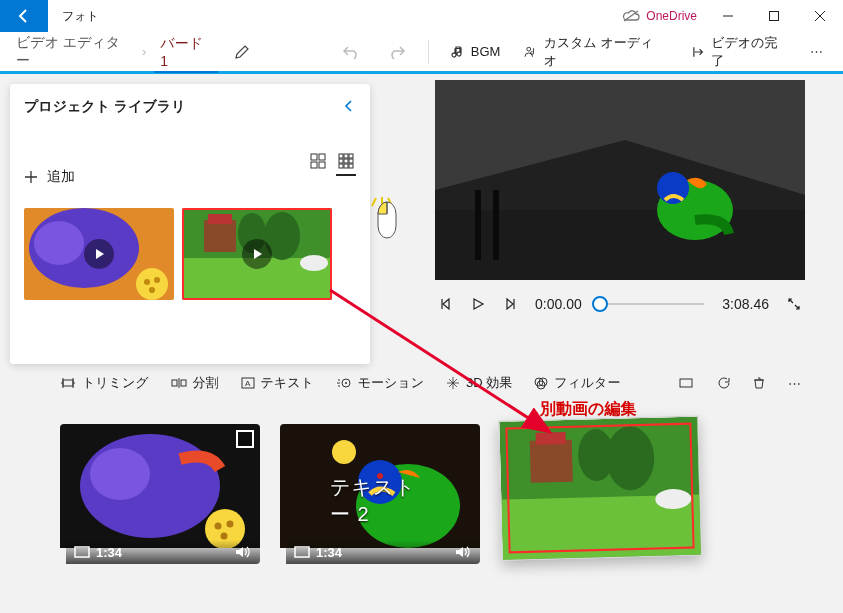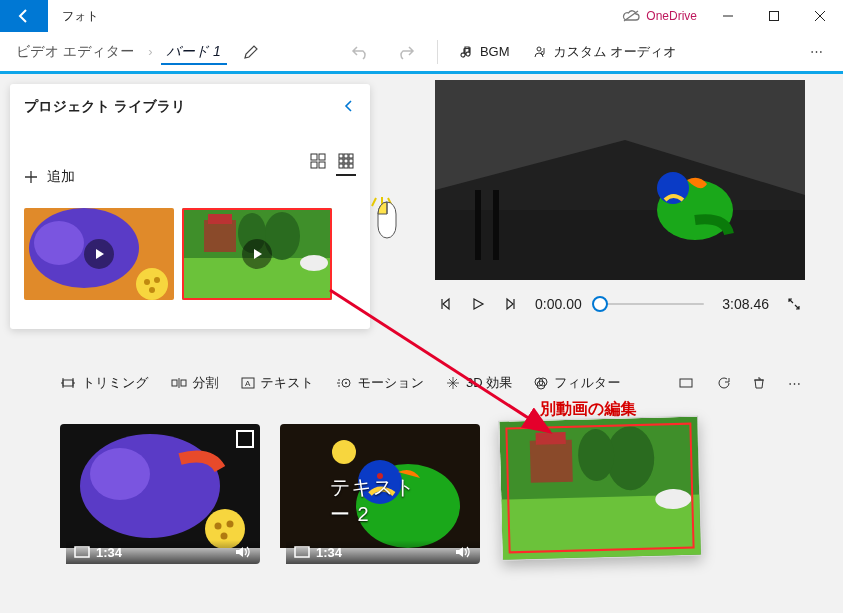--- a/index.html
+++ b/index.html
@@ -41,33 +41,33 @@
     height: 42px;
     background:#fff;
     display:flex;
     align-items:center;
     padding: 0 10px;
     gap: 8px;
     border-bottom:3px solid #0ea5e9;
   }
   .crumb { color:#555; font-size:14px; padding:4px 6px; }
   .sep { color:#bbb; }
-  .crumb.active { color:#0f172a; border-bottom:2px solid #0078d4; padding-bottom:2px;font-style:italic;}
+  .crumb.active { color:#7f1d1d; border-bottom:2px solid #0078d4; padding-bottom:2px;}
   .flat-btn { padding:4px 8px; display:flex; align-items:center; gap:6px; color:#222; font-size:13px; }
   .ghost-icon { color:#888; }
   .vert-sep { width:1px; height:24px; background:#ddd; margin:0 6px; }
   .more { letter-spacing:2px; }
 
   
   .main { position:relative; height: calc(613px - 32px - 42px); }
 
   
   .library {
     position:absolute; left:10px; top:10px;
-    width: 360px; height: 245px;
+    width: 360px; height: 280px;
     background:#fff;
     border-radius:3px;
     box-shadow: 0 2px 8px rgba(0,0,0,.15);
     padding: 14px 14px 0 14px;
   }
   .lib-head { display:flex; align-items:center; justify-content:space-between; }
   .lib-title { font-size:14px; font-weight:600; }
   .lib-back svg { stroke:#0078d4; }
   .lib-toolbar { display:flex; align-items:center; justify-content:space-between; margin-top:24px; }
   .add-btn { display:flex; align-items:center; gap:9px; font-size:14px;margin-top:28px; }
@@ -261,20 +261,26 @@
     <span>BGM</span>
   </span>
   <span class="flat-btn">
     <svg width="14" height="14" viewBox="0 0 14 14">
         <circle cx="5" cy="4" r="2" fill="none" stroke="#333"></circle>
         <path d="M1 12a4 4 0 0 1 8 0 M10 3v5a1.5 1.5 0 1 1-1-1.3" fill="none" stroke="#333"></path>
       </svg>
     <span>カスタム オーディオ</span>
   </span>
   <div style="flex:1"></div>
+  <span class="flat-btn">
+    <svg width="14" height="14" viewBox="0 0 14 14">
+        <path d="M3 7h8m-3-3 3 3-3 3M2 2v10" fill="none" stroke="#333" stroke-width="1.3"></path>
+      </svg>
+    <span>ビデオの完了</span>
+  </span>
   <span class="flat-btn more">⋯</span>
 </div>
 
 <div class="main">
 
   <div class="library">
     <div class="lib-head">
       <div class="lib-title">プロジェクト ライブラリ</div>
       <div class="lib-back">
         <svg width="14" height="14" viewBox="0 0 14 14">

